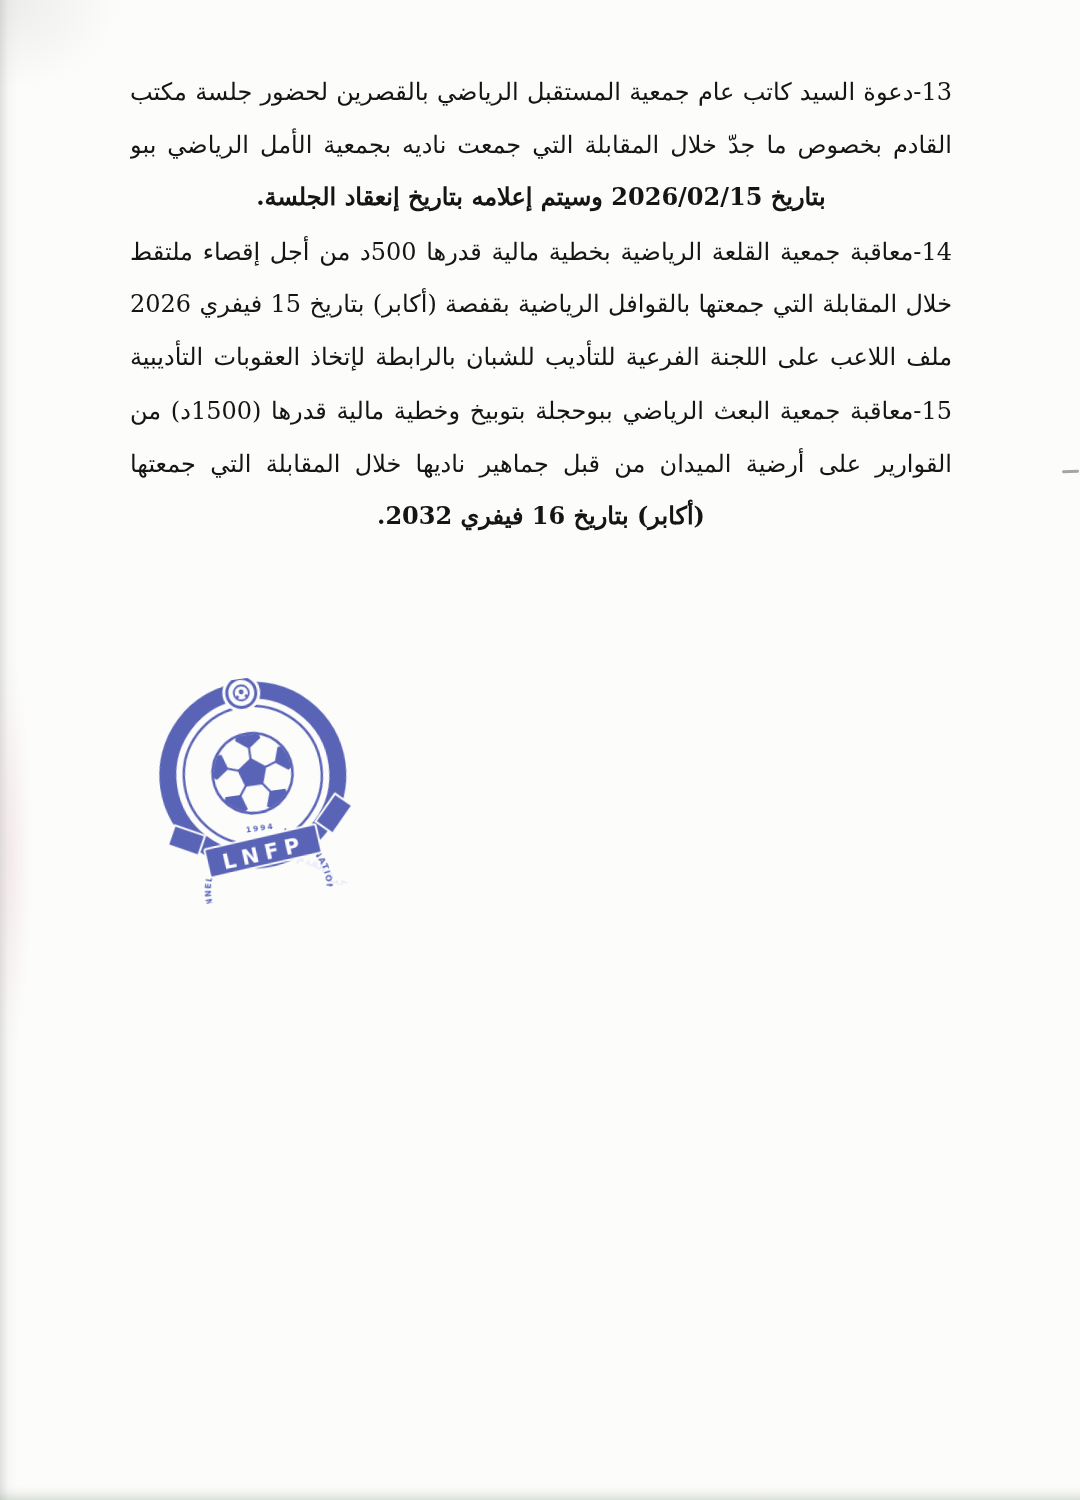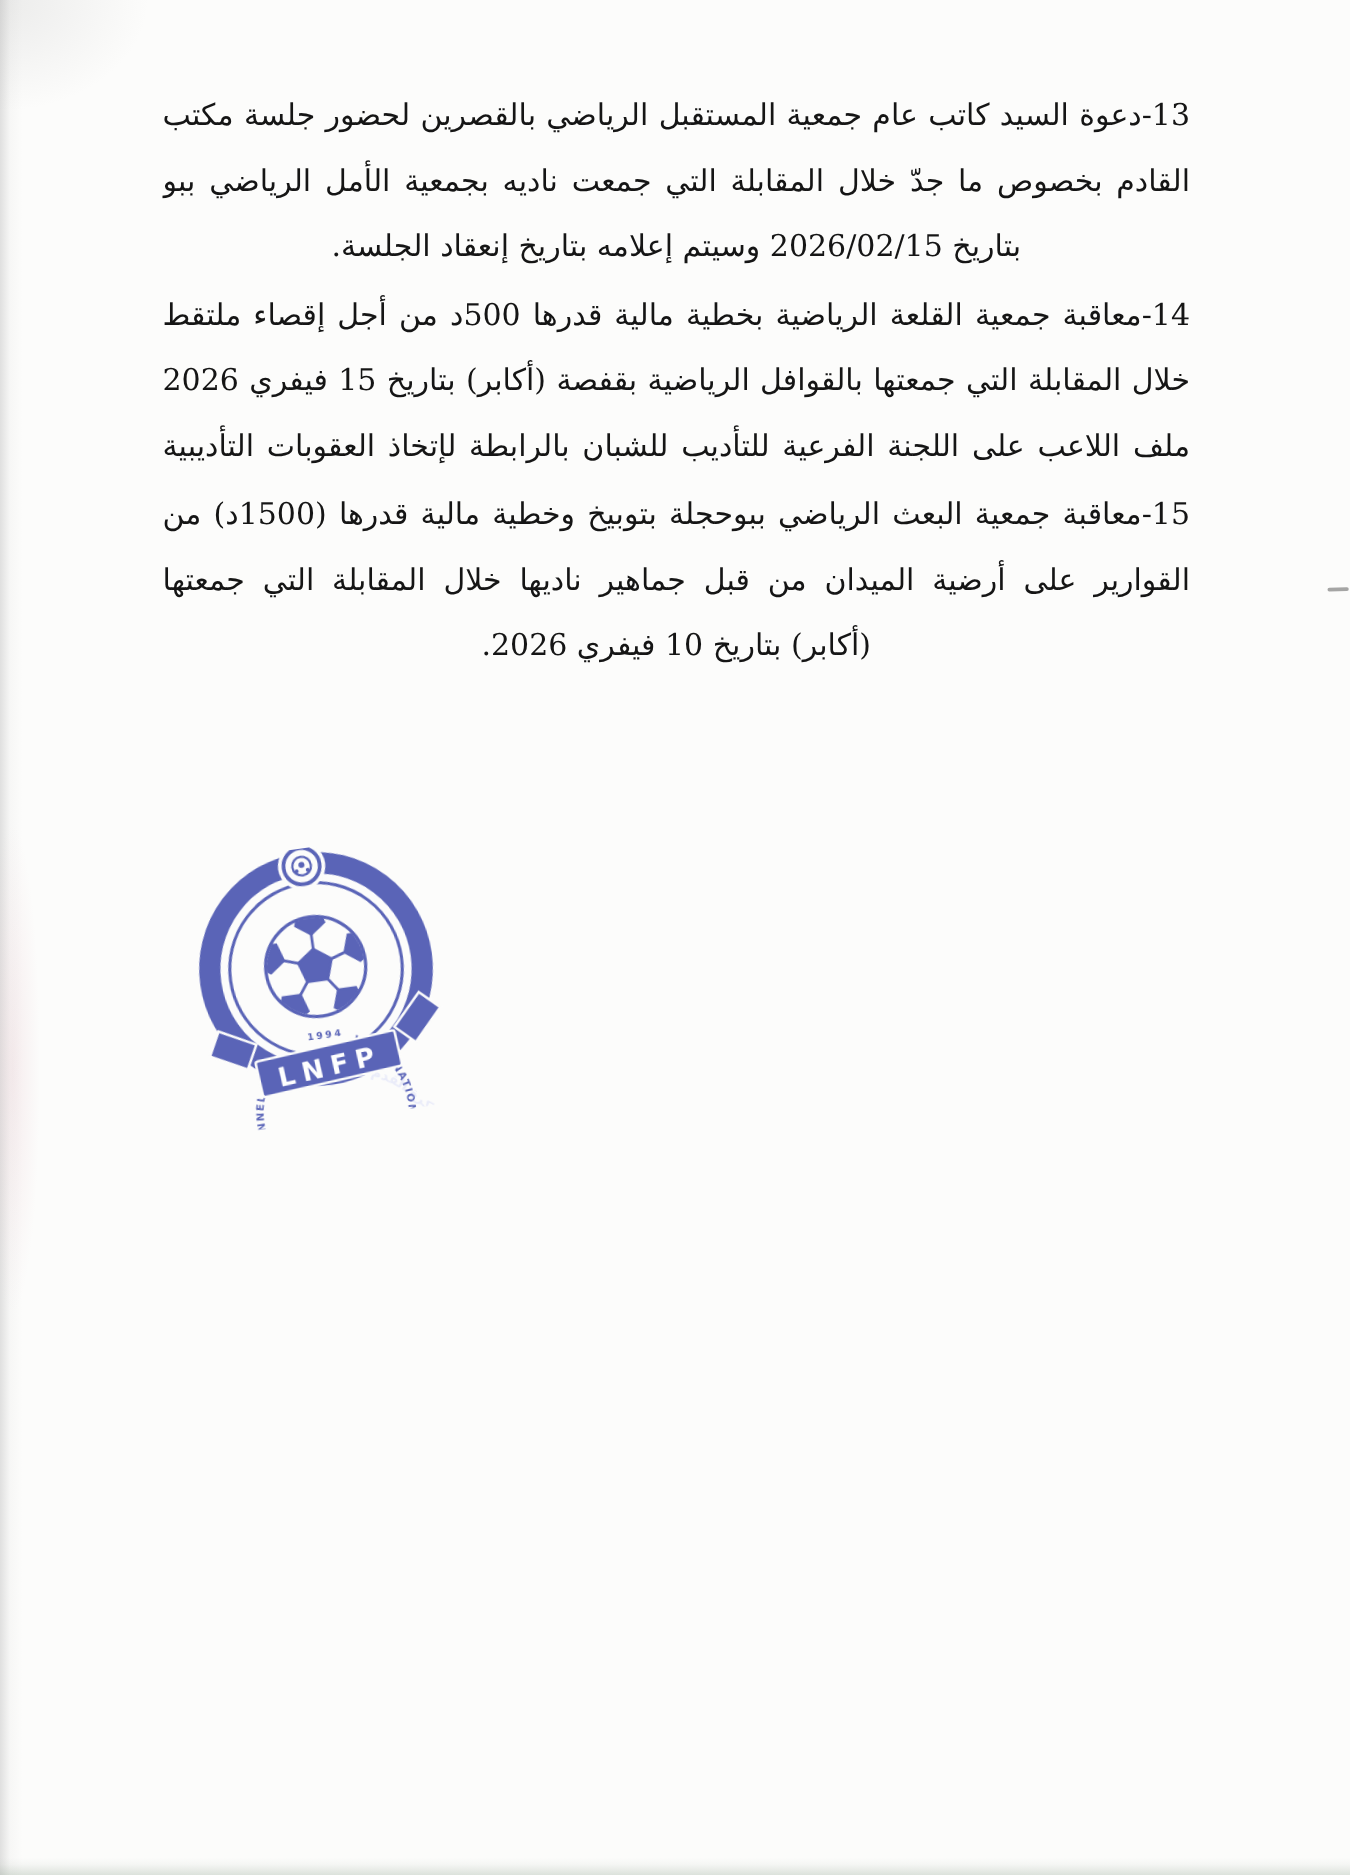--- a/index.html
+++ b/index.html
@@ -18,21 +18,21 @@
     background:linear-gradient(to top,rgba(145,165,145,.30),rgba(180,190,180,.10) 60%,transparent);}
   .margin-dash{position:absolute;left:1062px;top:470px;width:17px;height:3px;
     background:#5d5d5d;opacity:.55;border-radius:2px;transform:rotate(-2deg);}
 
   
   .doc{position:absolute;top:66px;right:128px;width:822px;direction:rtl;
        color:#151515;font-size:24px;}
   .para{margin:0 0 2px 0;}
   .line{height:52.5px;line-height:52.5px;text-align:justify;text-align-last:justify;
         overflow:hidden;letter-spacing:.2px;}
-  .line-last{text-align:left;text-align-last:center;}
+  .line-last{text-align:left;text-align-last:center;font-weight:bold;}
 
   
   .stamp{position:absolute;left:152px;top:678px;width:205px;height:218px;
          transform:rotate(-8deg);opacity:.92;filter:blur(.35px);}
   .stamp text{font-family:"DejaVu Sans","Liberation Sans",sans-serif;}
 </style>
 </head>
 <body>
 
 <div class="page">
@@ -50,21 +50,21 @@
         <div class="line line-last">بتاريخ 2026/02/15 وسيتم إعلامه بتاريخ إنعقاد الجلسة.</div>
       </div>
     <div class="para">
         <div class="line">14-معاقبة جمعية القلعة الرياضية بخطية مالية قدرها 500د من أجل إقصاء ملتقط الكرة</div>
         <div class="line">خلال المقابلة التي جمعتها بالقوافل الرياضية بقفصة (أكابر) بتاريخ 15 فيفري 2026 مع إحالة</div>
         <div class="line">ملف اللاعب على اللجنة الفرعية للتأديب للشبان بالرابطة لإتخاذ العقوبات التأديبية اللازمة</div>
       </div>
     <div class="para">
         <div class="line">15-معاقبة جمعية البعث الرياضي ببوحجلة بتوبيخ وخطية مالية قدرها (1500د) من أجل رمي</div>
         <div class="line">القوارير على أرضية الميدان من قبل جماهير ناديها خلال المقابلة التي جمعتها بمكارم المهدية</div>
-        <div class="line line-last">(أكابر) بتاريخ 10 فيفري 2026.</div>
+        <div class="line line-last">(أكابر) بتاريخ 16 فيفري 2032.</div>
       </div>
   </div>
 
   <svg class="stamp" viewBox="0 0 205 218" xmlns="http://www.w3.org/2000/svg">
     <defs>
       <clipPath id="ballClip">
           <circle cx="102.5" cy="95" r="39"></circle>
         </clipPath>
       <path id="arcBand" d="M102.5 182 A85 85 0 1 1 102.4 182" fill="none"></path>
       <path id="arcInner" d="M102.5 155 A58 58 0 1 1 102.4 155" fill="none"></path>

